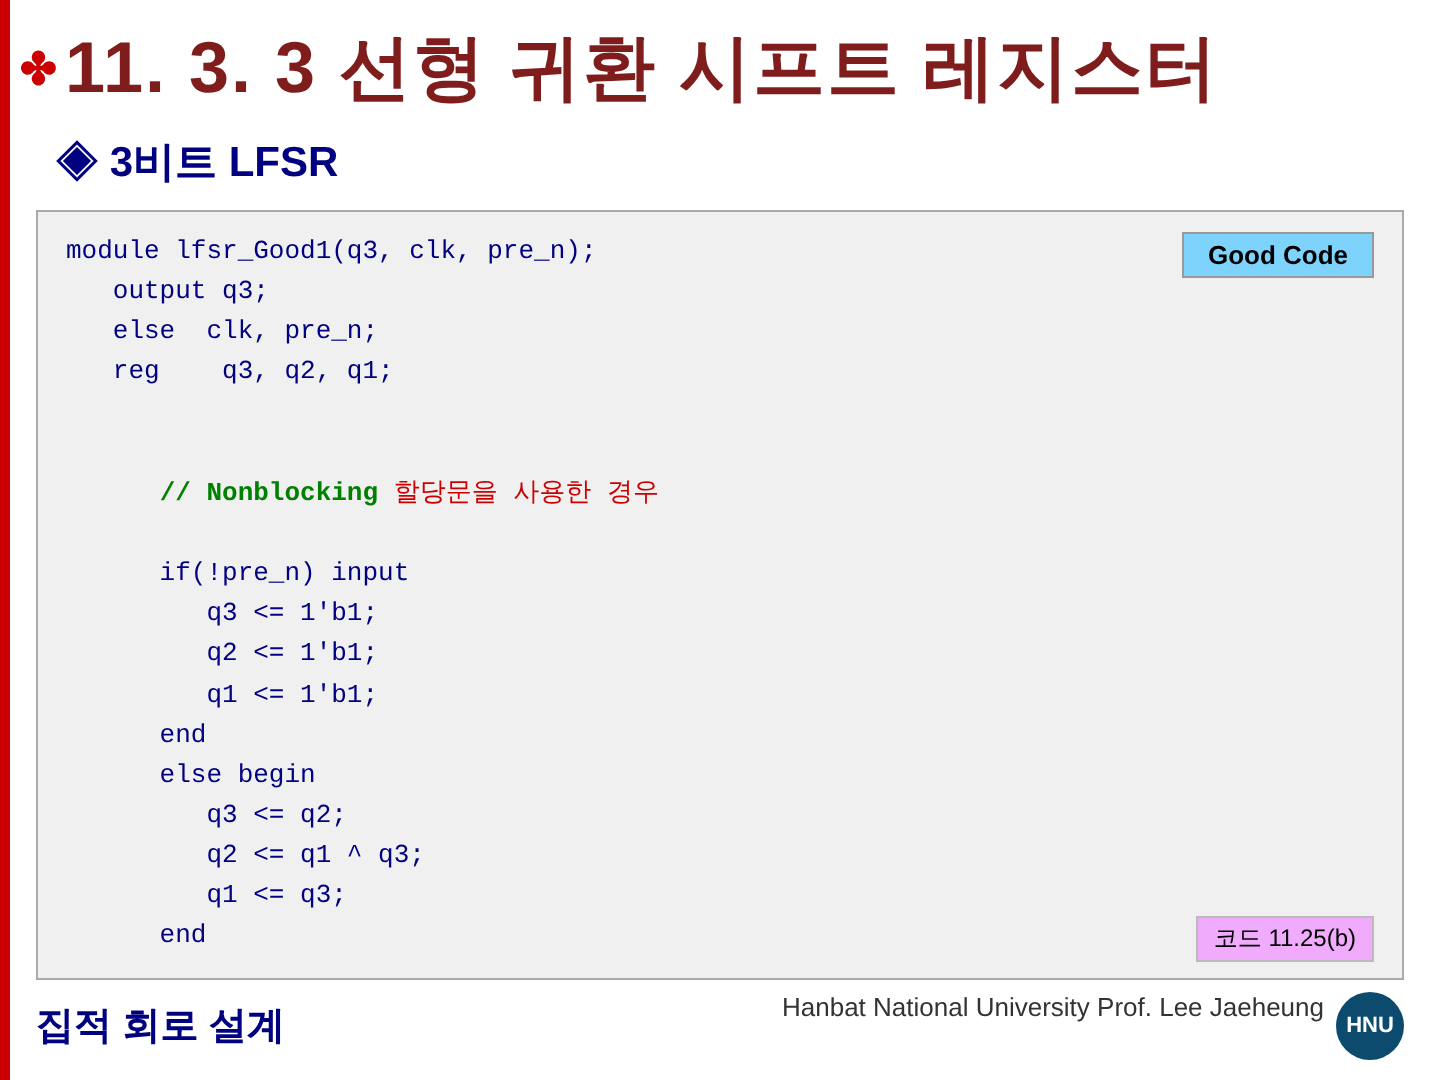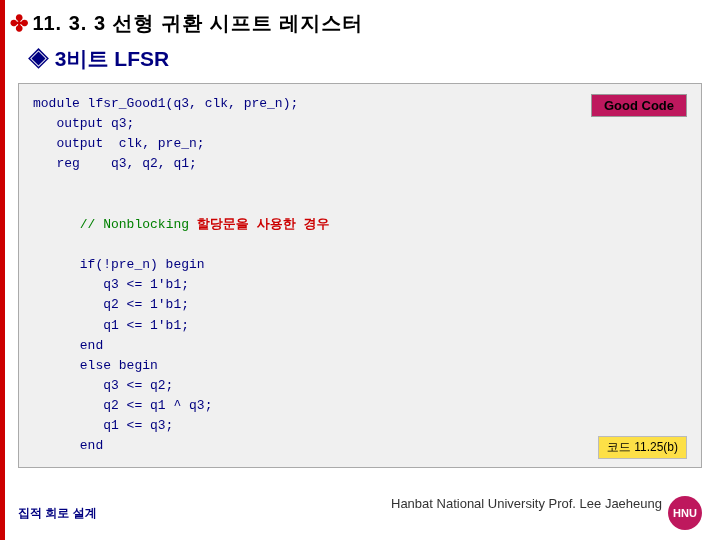--- a/index.html
+++ b/index.html
@@ -26,23 +26,23 @@
       padding: 10px 18px 6px 10px;
       background: #ffffff;
     }
     .header-icon {
       color: #cc0000;
       font-size: 22px;
       margin-right: 4px;
       font-weight: bold;
     }
     .header-title {
-      font-size: 20px;
-      font-weight: bold;
-      color: #000000;
+      font-size: 36px;
+      font-weight: bold;
+      color: #7f1d1d;
       letter-spacing: 1px;
     }
 
     
     .subtitle {
       padding: 2px 18px 6px 28px;
       font-size: 21px;
       color: #000080;
       font-weight: bold;
     }
@@ -57,21 +57,21 @@
       background: #f0f0f0;
       padding: 10px 14px;
       position: relative;
       min-height: 340px;
     }
 
     .good-code-badge {
       position: absolute;
       top: 10px;
       right: 14px;
-      background: #be185d;
+      background: #7dd3fc;
       border: 1.5px solid #999;
       color: #000;
       font-size: 13px;
       font-weight: bold;
       padding: 3px 12px;
     }
 
     .code-line {
       font-family: 'Courier New', Courier, monospace;
       font-size: 13px;
@@ -79,65 +79,66 @@
       white-space: pre;
       color: #000080;
     }
 
     .code-line.nonblocking-comment {
       color: #cc0000;
     }
 
     .code-line.nonblocking-comment .comment-prefix {
       color: #008000;
+      font-weight: bold;
     }
 
     .code-line.nonblocking-comment .korean {
       color: #cc0000;
-      font-weight: bold;
+      font-weight: normal;
     }
 
     .code-badge {
       position: absolute;
       bottom: 8px;
       right: 14px;
-      background: #fde047;
+      background: #f0abfc;
       border: 1px solid #bbb;
       font-size: 12px;
       color: #000;
       padding: 2px 8px;
     }
 
     
     .footer {
       display: flex;
       align-items: center;
       justify-content: space-between;
       padding: 6px 18px 4px 18px;
       position: absolute;
       bottom: 6px;
       left: 0;
       right: 0;
     }
     .footer-left {
-      font-size: 12px;
+      font-size: 19px;
       font-weight: bold;
       color: #000080;
     }
     .footer-right {
       font-size: 13px;
       color: #333;
       display: flex;
       gap: 6px;
     }
     .footer-logo {
       width: 34px;
       height: 34px;
       border-radius: 50%;
-      background: #be185d;
+      background: #0c4a6e;
       display: inline-flex;
       align-items: center;
       justify-content: center;
       color: #fff;
       font-size: 11px;
       font-weight: bold;
     }
 
     
     .left-accent {
@@ -166,32 +167,32 @@
   </div>
 
   <div class="code-container">
 
     <div class="good-code-badge">Good Code</div>
 
     <div class="code-line">module lfsr_Good1(q3, clk, pre_n);</div>
 
     <div class="code-line">   output q3;</div>
 
-    <div class="code-line">   output  clk, pre_n;</div>
+    <div class="code-line">   else  clk, pre_n;</div>
 
     <div class="code-line">   reg    q3, q2, q1;</div>
 
     <div class="code-line">&nbsp;</div>
 
     <div class="code-line nonblocking-comment">
       <span class="comment-prefix">// Nonblocking </span><span class="korean">할당문을 사용한 경우</span>
     </div>
 
 
-    <div class="code-line">      if(!pre_n) begin</div>
+    <div class="code-line">      if(!pre_n) input</div>
 
     <div class="code-line">         q3 &lt;= 1'b1;</div>
 
     <div class="code-line">         q2 &lt;= 1'b1;</div>
 
     <div class="code-line">         q1 &lt;= 1'b1;</div>
 
     <div class="code-line">      end</div>
 
     <div class="code-line">      else begin</div>

